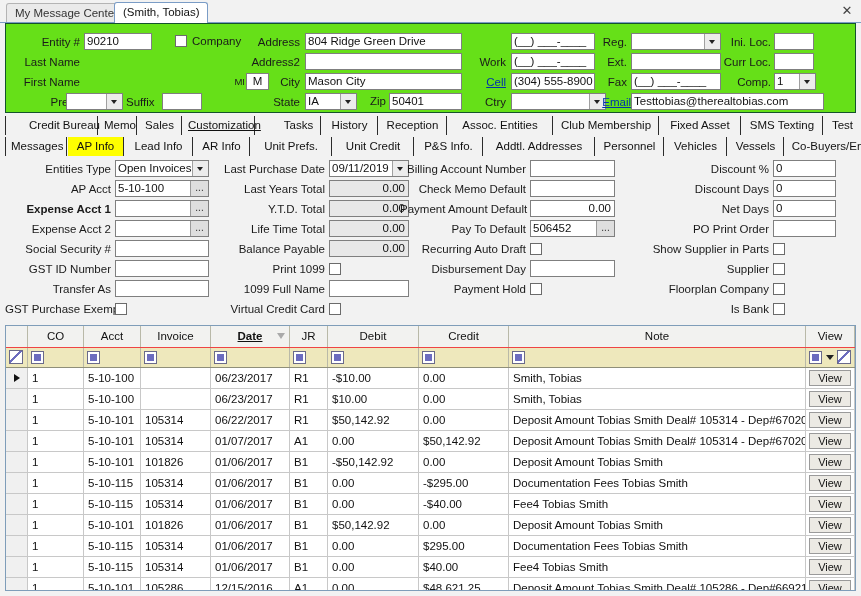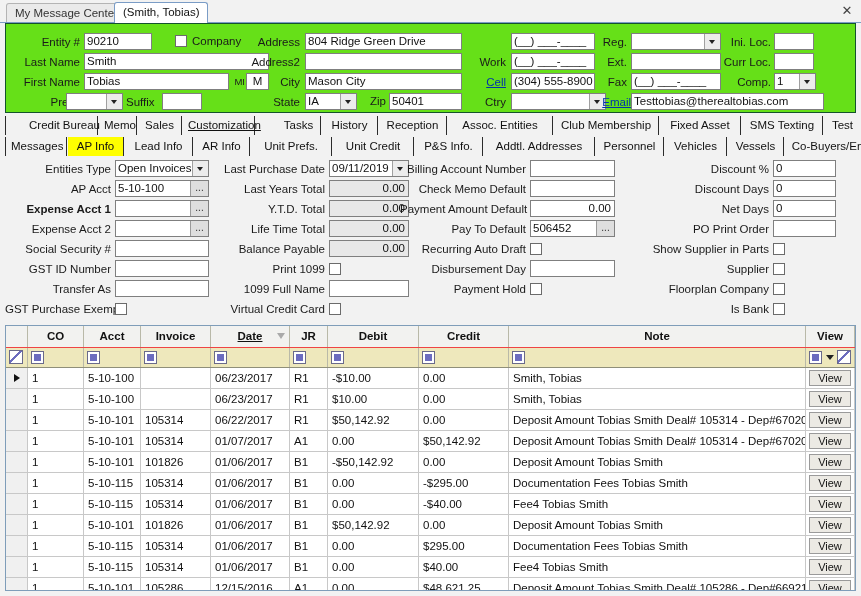--- a/index.html
+++ b/index.html
@@ -78,21 +78,20 @@
 
   
   .gridwrap{
     position:absolute;left:5px;top:325px;width:851px;height:266px;
     background:#fff;border:1px solid #7f9db9;box-sizing:border-box;
   }
   .gridinner{position:absolute;left:0;top:0;right:0;bottom:0;overflow:hidden;}
   .ghead{
     position:relative;height:22px;background:#15803d;border-bottom:6px solid #ef4444;
     box-sizing:border-box;
-    font-weight:bold;
   }
   .gh{
     position:absolute;top:0;height:21px;line-height:21px;text-align:center;
     font-size:11.5px;color:#111;border-right:1px solid #b9b9a8;box-sizing:border-box;
     background:#f2f2f0;white-space:nowrap;overflow:hidden;
   }
   .gh.sorted b{text-decoration:underline;}
   .sortmark{
     position:absolute;right:4px;top:7px;width:0;height:0;
     border-left:4px solid transparent;border-right:4px solid transparent;border-top:6px solid #aaa;
@@ -155,22 +154,20 @@
 
     <div class="lbl" style="left:6px;top:12px;width:68px;">Entity #</div>
     <div class="lbl" style="left:6px;top:32px;width:68px;">Last Name</div>
     <div class="lbl" style="left:6px;top:52px;width:68px;">First Name</div>
     <div class="lbl" style="left:6px;top:72px;width:68px;">Prefix</div>
 
     <div class="fld" style="left:78px;top:9px;width:68px;">90210</div>
     <div class="chk" style="left:169px;top:11px;"></div>
     <div class="lbl" style="left:186px;top:11px;width:60px;text-align:left;">Company</div>
 
-    <div class="fld" style="left:78px;top:29px;width:185px;">Smith</div>
-    <div class="fld" style="left:78px;top:49px;width:145px;">Tobias</div>
     <div class="lbl" style="left:225px;top:52px;width:14px;font-size:9.5px;">MI</div>
     <div class="fld" style="left:240px;top:49px;width:23px;text-align:center;">M</div>
 
     <div class="combo" style="left:60px;top:69px;width:57px;">
       <span></span>
       <span class="arrow"></span>
     </div>
     <div class="lbl" style="left:120px;top:72px;width:40px;text-align:left;">Suffix</div>
     <div class="fld" style="left:156px;top:69px;width:40px;"></div>
 

